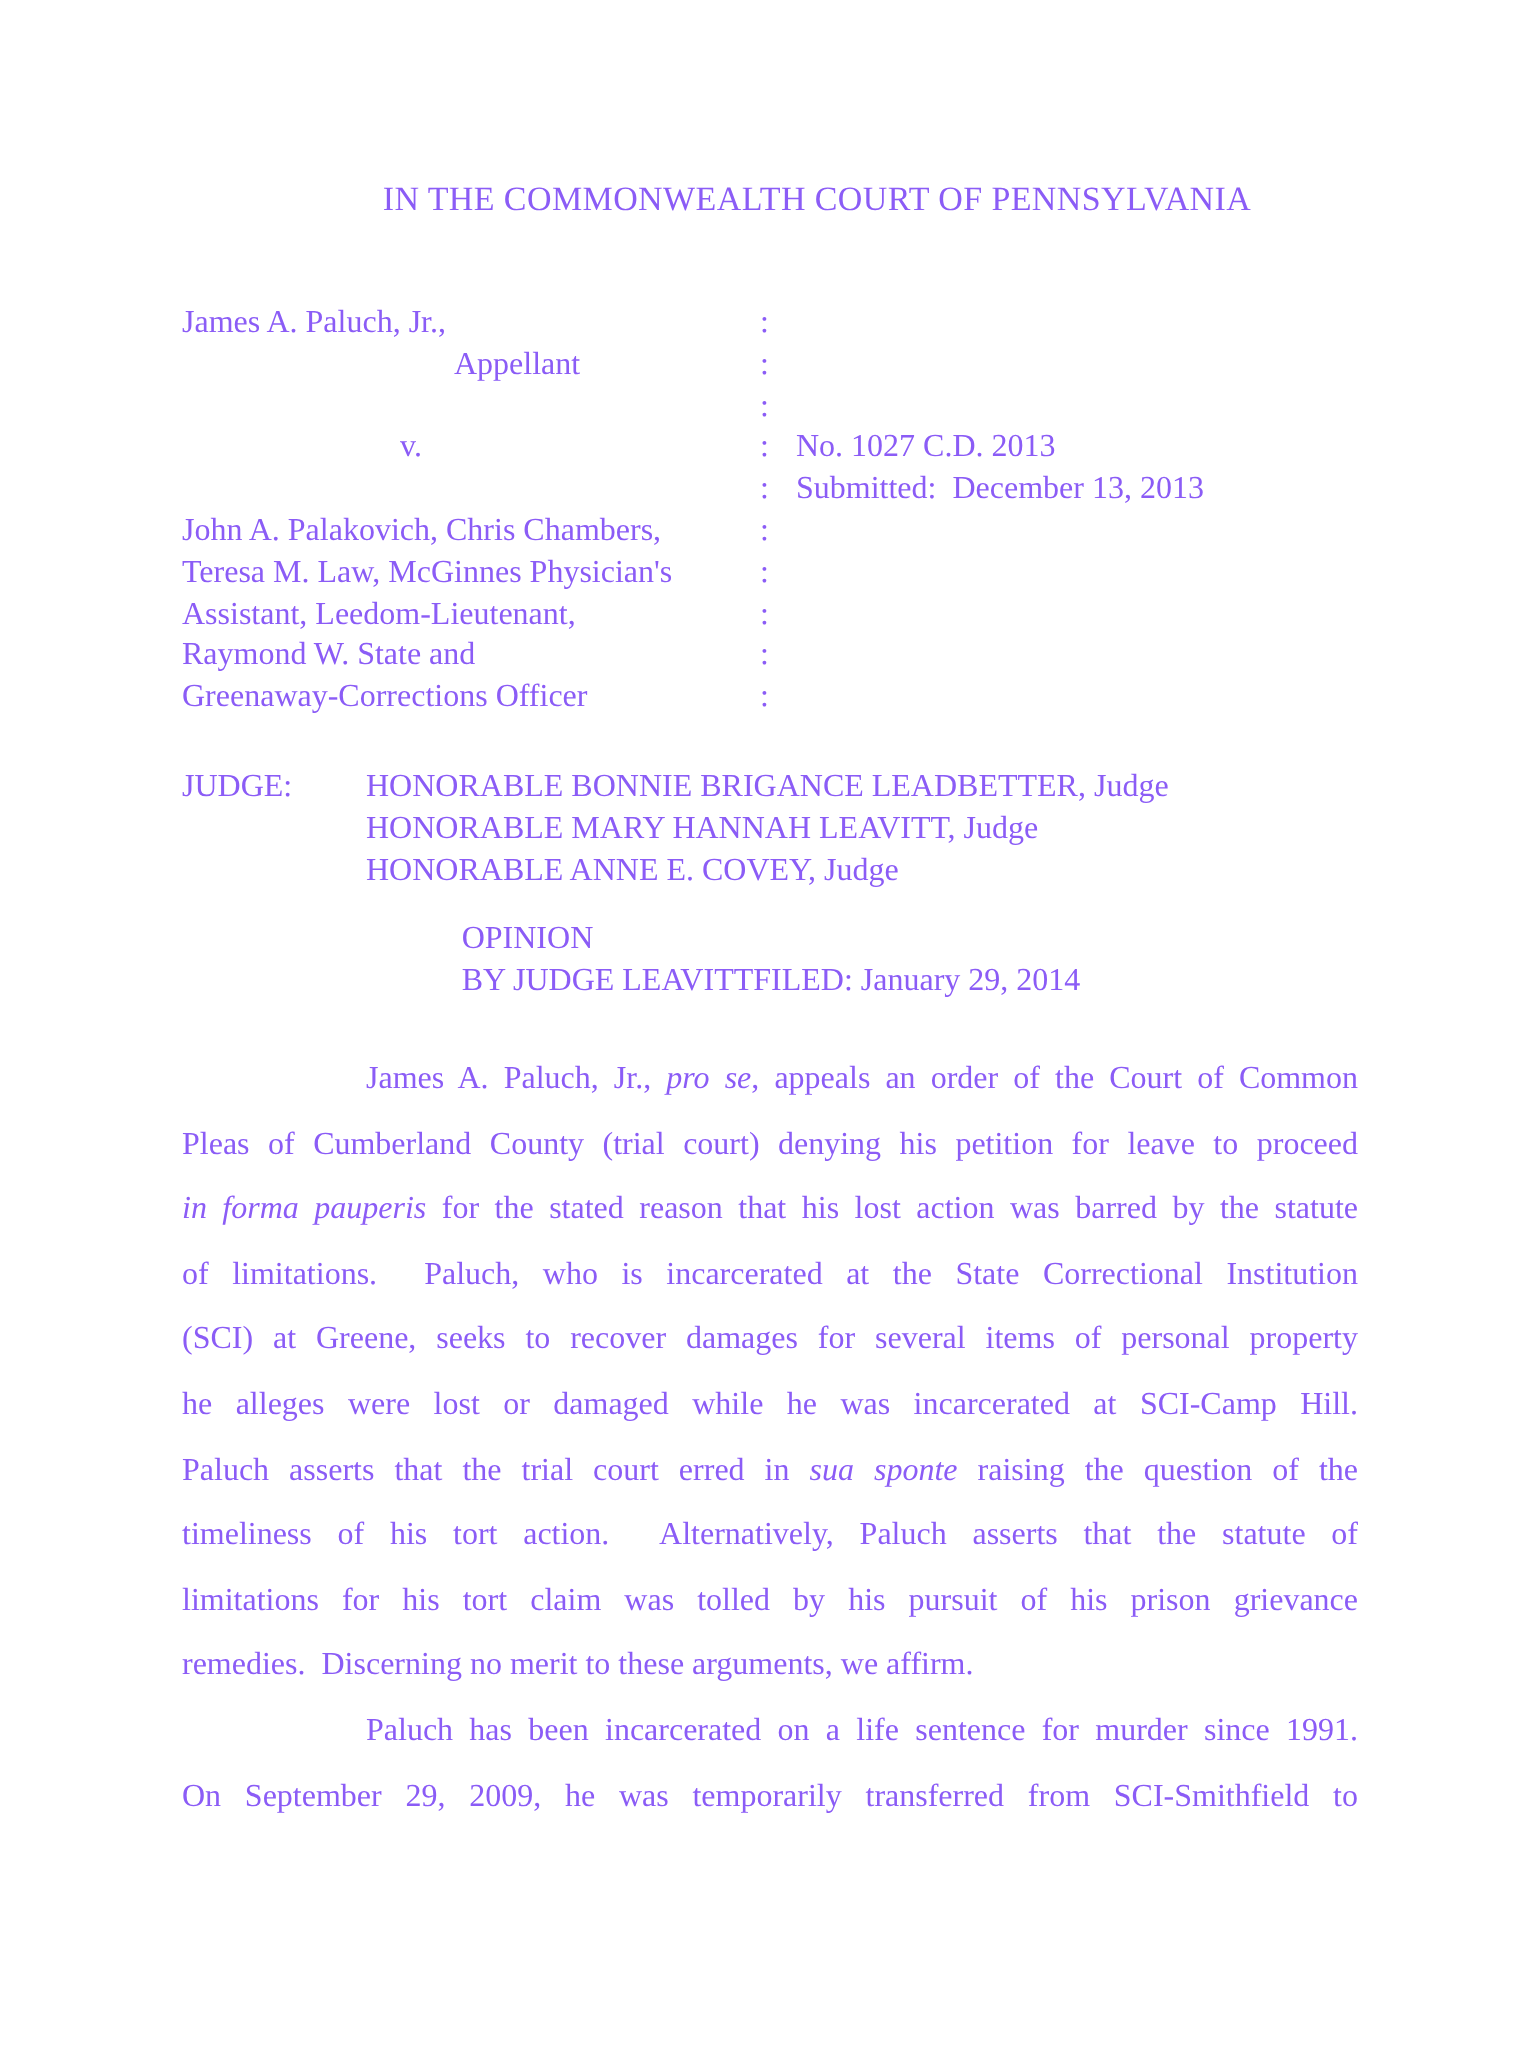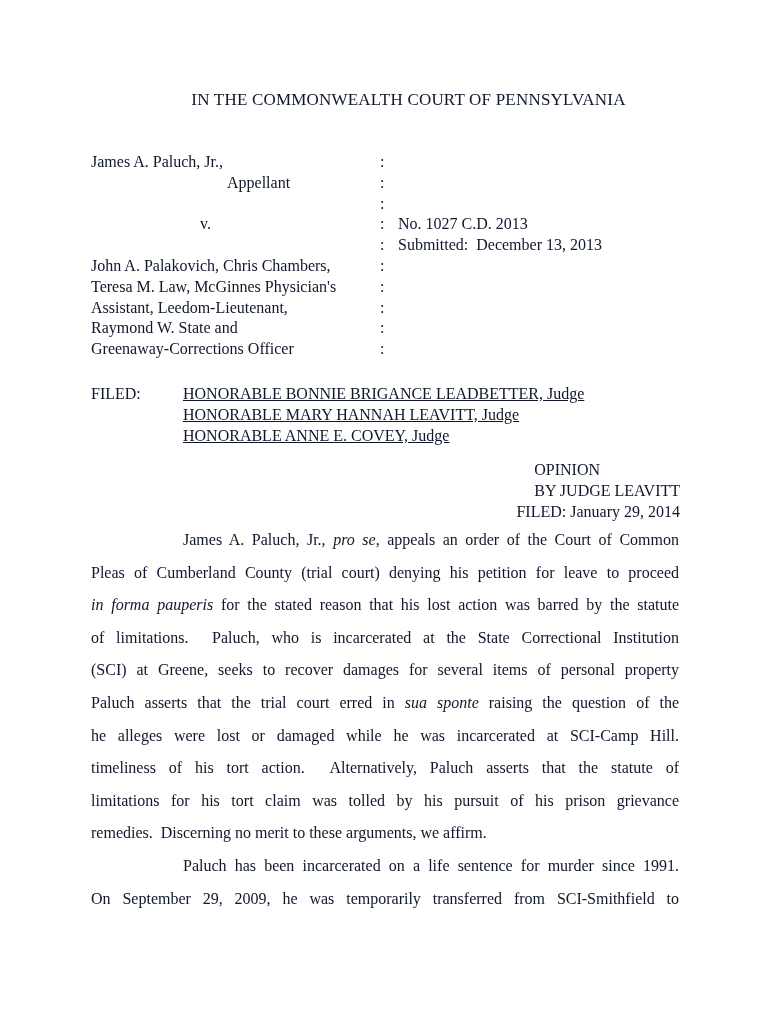--- a/index.html
+++ b/index.html
@@ -2,21 +2,21 @@
 <html><head>
 <meta charset="utf-8">
 <style>
   * { margin: 0; padding: 0; box-sizing: border-box; }
   html, body { width: 770px; height: 1024px; background: #ffffff; }
   .page {
     position: relative;
     width: 770px;
     height: 1024px;
     background: #ffffff;
-    color: #0f172a;
+    color: #8b5cf6;
     font-family: "Liberation Serif", "DejaVu Serif", serif;
     font-size: 16px;
     overflow: hidden;
   }
 
   
   .court-title {
     position: absolute;
     top: 90px; left: 91px; width: 589px;
     padding-left: 46px;
@@ -39,30 +39,29 @@
   .cap-right { flex: 1; white-space: nowrap; }
 
   
   .before-block {
     position: absolute;
     top: 384px; left: 91px; width: 589px;
     display: flex;
   }
   .before-label { width: 92px; line-height: 20.8px; }
   .judges-list { flex: 1; }
-  .judge-line { line-height: 20.8px; white-space: nowrap; text-decoration: underline; }
+  .judge-line { line-height: 20.8px; white-space: nowrap; }
 
   
   .opinion-head {
     position: absolute;
     top: 460px; left: 91px; width: 589px;
     display: flex;
-    justify-content: flex-start;
+    justify-content: center;
     align-items: flex-end;
-    flex-direction: column;
   }
   .oh-line { line-height: 20.8px; white-space: nowrap; }
 
   
   .opinion-body {
     position: absolute;
     top: 524px; left: 91px; width: 588px;
   }
   .body-line {
     height: 32.6px;
@@ -132,21 +131,21 @@
         <div class="cap-right"></div>
       </div>
       <div class="cap-row">
         <div class="cap-left plain">Greenaway-Corrections Officer</div>
         <div class="cap-sep">:</div>
         <div class="cap-right"></div>
       </div>
     </div>
 
   <div class="before-block">
-    <div class="before-label">FILED:</div>
+    <div class="before-label">JUDGE:</div>
     <div class="judges-list">
         <div class="judge-line">HONORABLE BONNIE BRIGANCE LEADBETTER, Judge</div>
         <div class="judge-line">HONORABLE MARY HANNAH LEAVITT, Judge</div>
         <div class="judge-line">HONORABLE ANNE E. COVEY, Judge</div>
       </div>
   </div>
 
   <div class="opinion-head">
     <div>
       <div class="oh-line">OPINION</div>
@@ -154,22 +153,22 @@
     </div>
     <div class="oh-line">FILED: January 29, 2014</div>
   </div>
 
   <div class="opinion-body">
       <div class="body-line indent just"><span>James A. Paluch, Jr., </span><span class="it">pro se</span><span>, appeals an order of the Court of Common</span></div>
       <div class="body-line just"><span>Pleas of Cumberland County (trial court) denying his petition for leave to proceed</span></div>
       <div class="body-line just"><span class="it">in forma pauperis</span><span> for the stated reason that his lost action was barred by the statute</span></div>
       <div class="body-line just"><span>of limitations.&nbsp; Paluch, who is incarcerated at the State Correctional Institution</span></div>
       <div class="body-line just"><span>(SCI) at Greene, seeks to recover damages for several items of personal property</span></div>
+      <div class="body-line just"><span>he alleges were lost or damaged while he was incarcerated at SCI-Camp Hill.</span></div>
       <div class="body-line just"><span>Paluch asserts that the trial court erred in </span><span class="it">sua sponte</span><span> raising the question of the</span></div>
-      <div class="body-line just"><span>he alleges were lost or damaged while he was incarcerated at SCI-Camp Hill.</span></div>
       <div class="body-line just"><span>timeliness of his tort action.&nbsp; Alternatively, Paluch asserts that the statute of</span></div>
       <div class="body-line just"><span>limitations for his tort claim was tolled by his pursuit of his prison grievance</span></div>
       <div class="body-line"><span>remedies.&nbsp; Discerning no merit to these arguments, we affirm.</span></div>
       <div class="body-line indent just"><span>Paluch has been incarcerated on a life sentence for murder since 1991.</span></div>
       <div class="body-line just"><span>On September 29, 2009, he was temporarily transferred from SCI-Smithfield to</span></div>
     </div>
 
 </div>
 
 </body></html>

